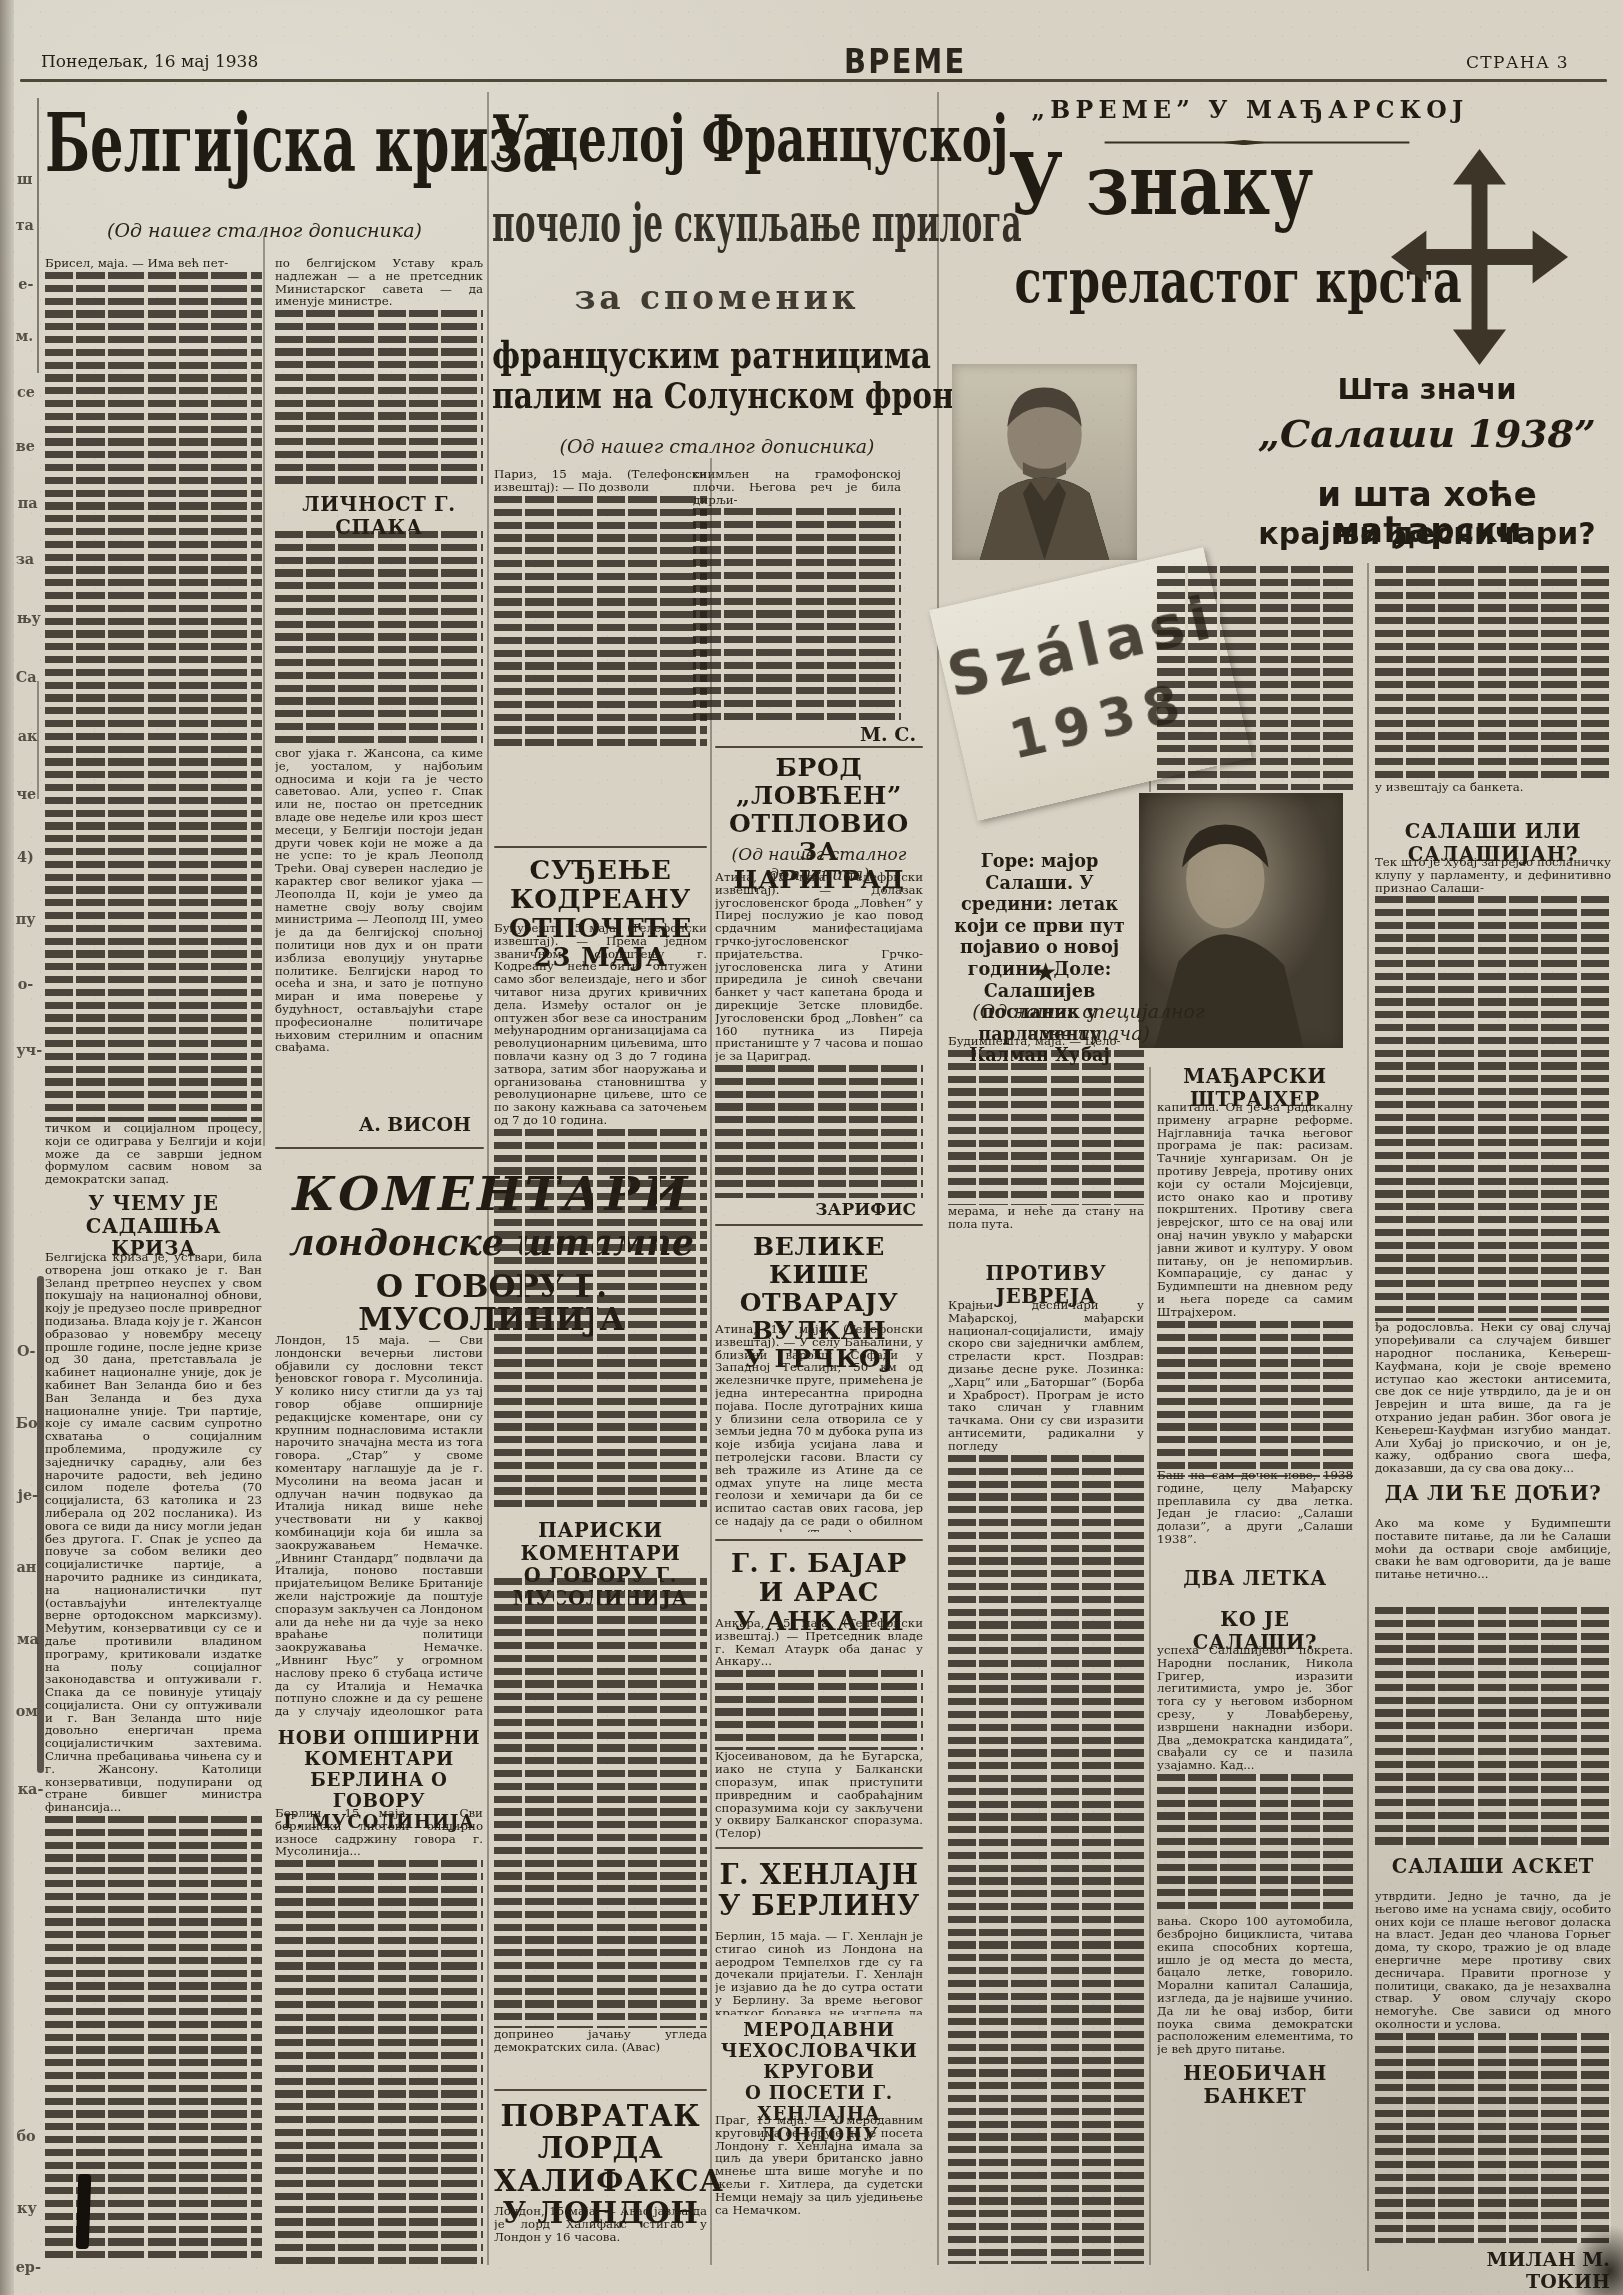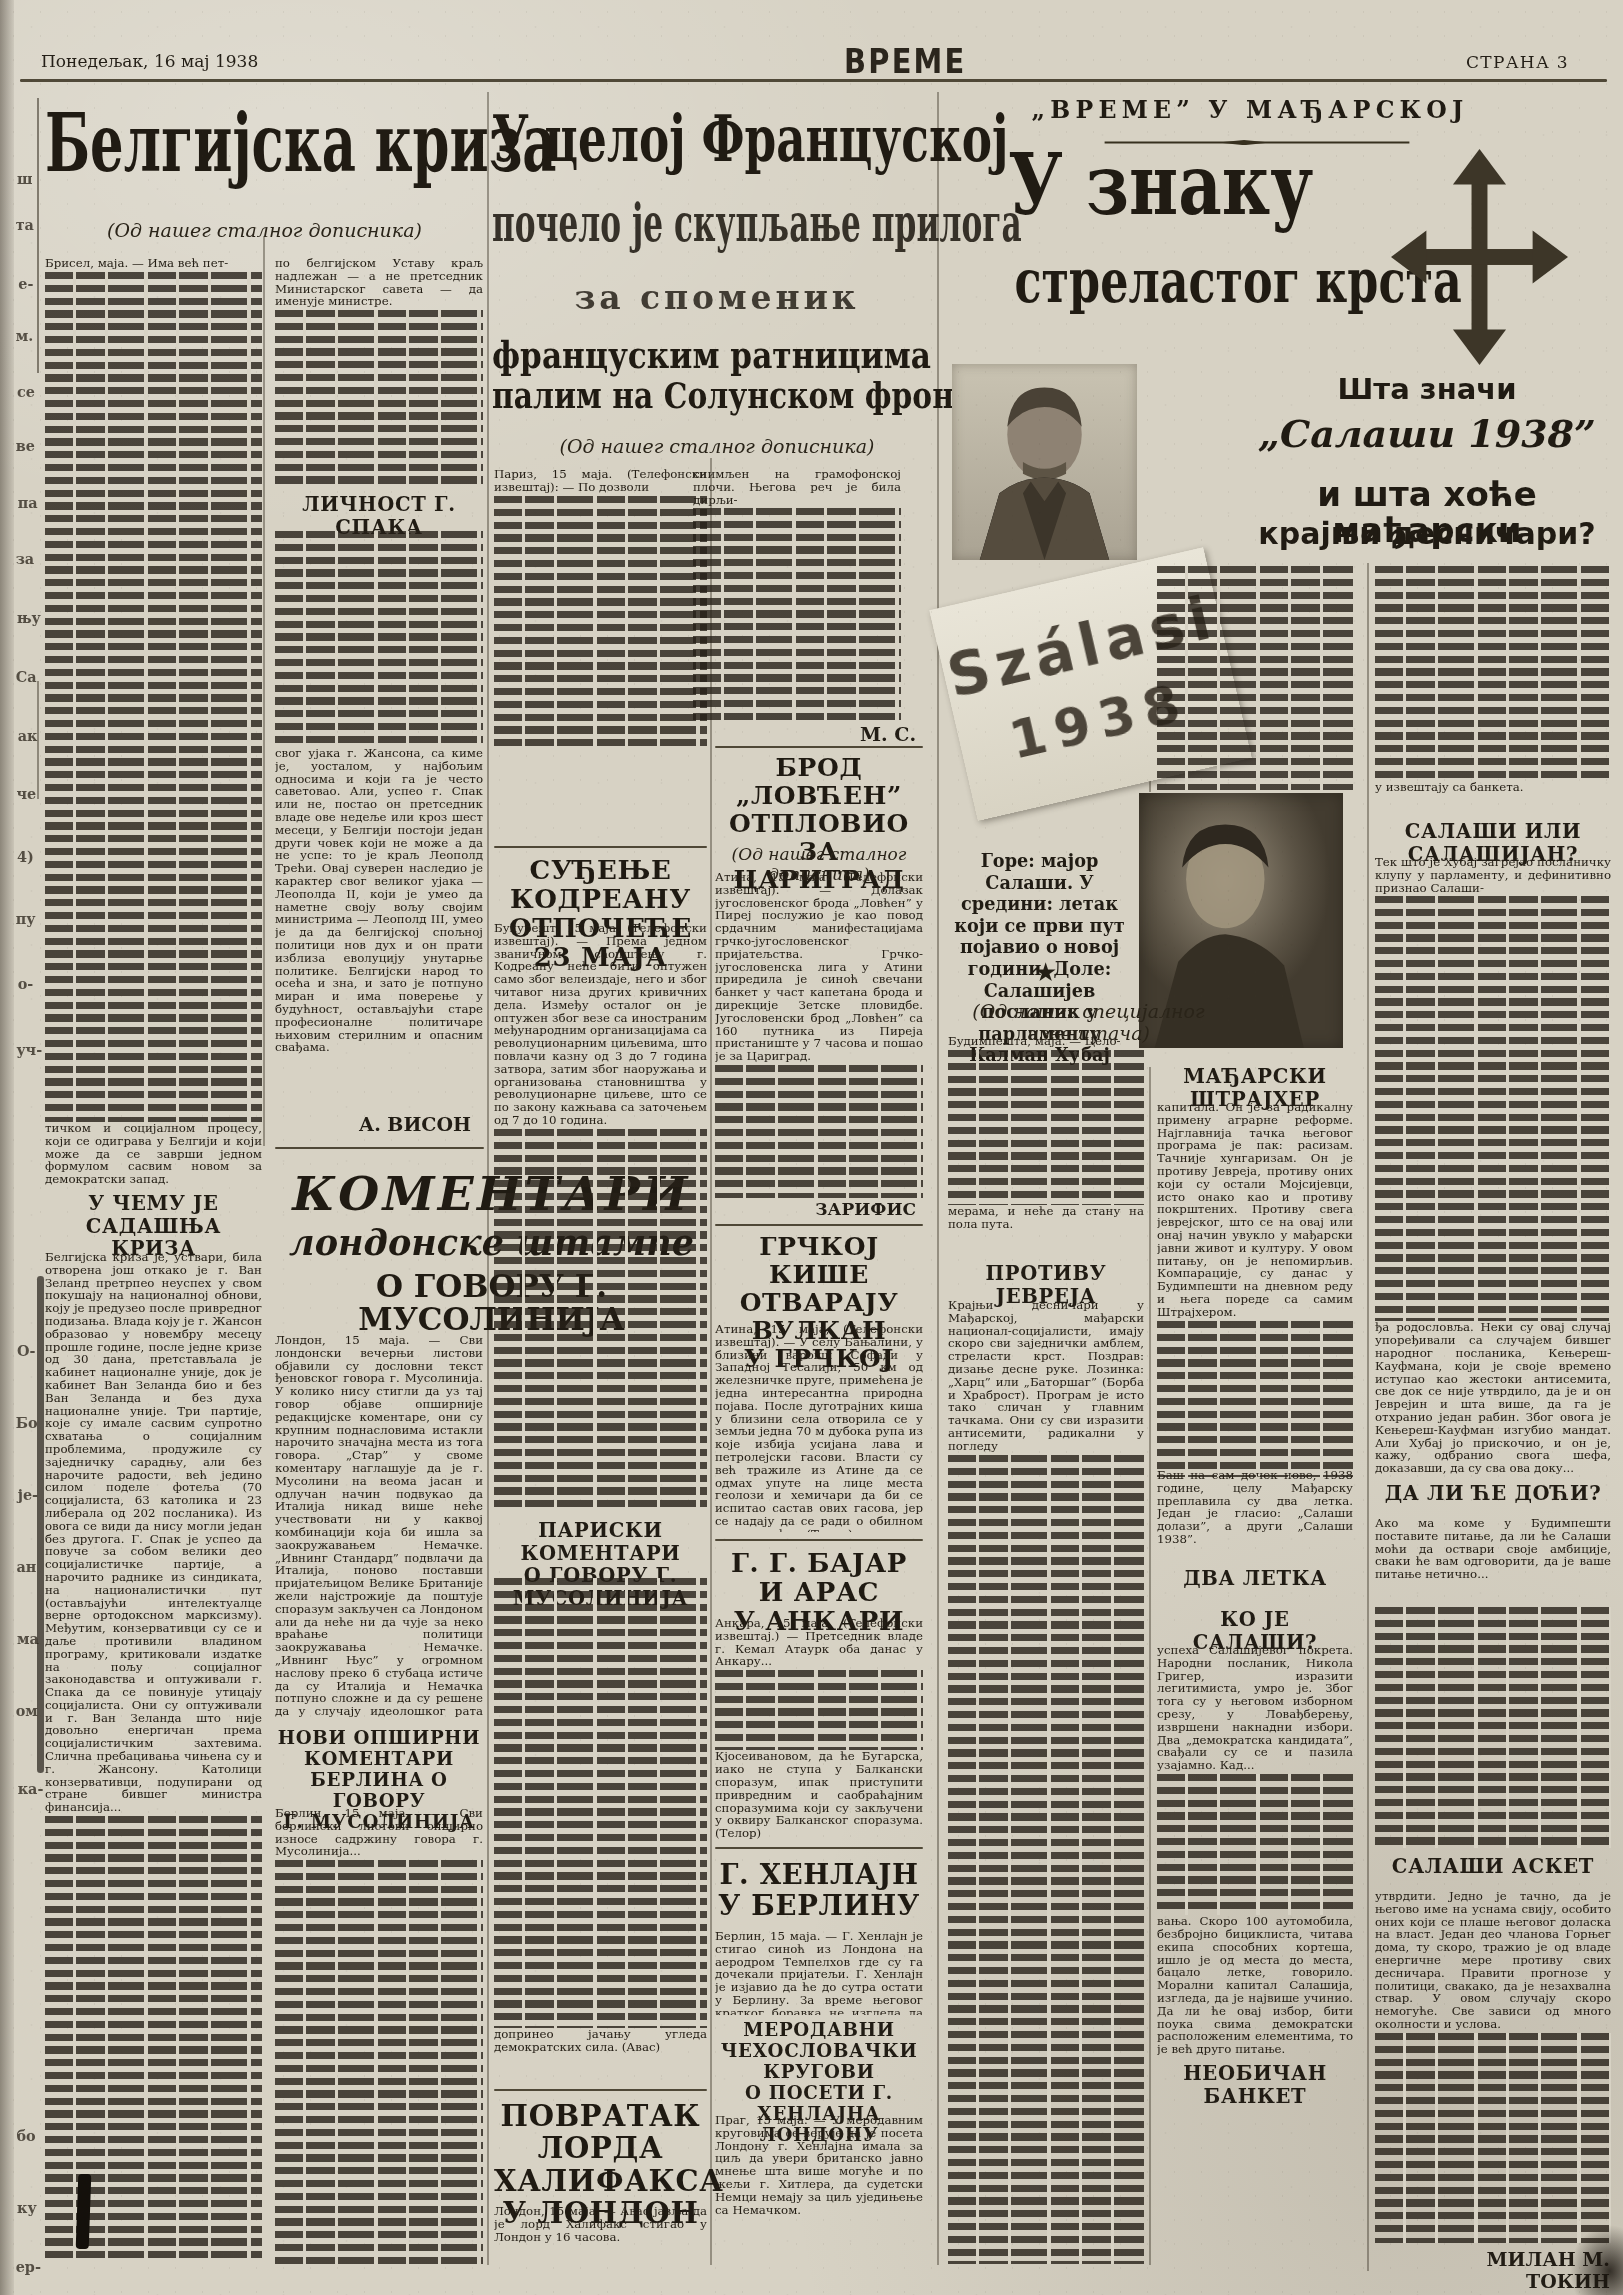--- a/index.html
+++ b/index.html
@@ -158,21 +158,21 @@
   </div>
   <div class="dateline" style="left:715px;top:844px;width:208px;font-size:17px;">(Од нашег сталног дописника)</div>
   <div class="seg" style="left:715px;top:871px;width:208px;height:327px;">
     <p class="body">Атина, 15 маја. (Телефонски извештај). — Долазак југословенског брода „Ловћен” у Пиреј послужио је као повод срдачним манифестацијама грчко-југословенског пријатељства. Грчко-југословенска лига у Атини приредила је синоћ свечани банкет у част капетана брода и дирекције Зетске пловидбе. Југословенски брод „Ловћен” са 160 путника из Пиреја пристаниште у 7 часова и пошао је за Цариград.</p>
     <div class="greek"></div>
   </div>
   <div class="sig" style="left:772px;top:1199px;width:144px;font-size:17px;">ЗАРИФИС</div>
   <div class="rule-h" style="left:715px;top:1224px;width:208px;height:2px;"></div>
 
   <div class="colhl" style="left:715px;top:1233px;width:208px;font-size:25px;">
-    <div>ГРЧКОЈ КИШЕ</div>
+    <div>ВЕЛИКЕ КИШЕ</div>
     <div>ОТВАРАЈУ ВУЛКАН</div>
     <div>У ГРЧКОЈ</div>
   </div>
   <div class="seg" style="left:715px;top:1323px;width:208px;height:209px;">
     <p class="body">Атина, 15 маја, (Телефонски извештај). — У селу Бањалини, у близини вароши Софади у Западној Тесалији, 50 км од железничке пруге, примећена је једна интересантна природна појава. После дуготрајних киша у близини села отворила се у земљи једна 70 м дубока рупа из које избија усијана лава и петролејски гасови. Власти су већ тражиле из Атине да се одмах упуте на лице места геолози и хемичари да би се испитао састав ових гасова, јер се надају да се ради о обилном извору нафте. (Телор)</p>
   </div>
   <div class="rule-h" style="left:715px;top:1539px;width:208px;height:2px;"></div>
 
   <div class="colhl" style="left:715px;top:1549px;width:208px;font-size:26px;">
     <div>Г. Г. БАЈАР И АРАС</div>

